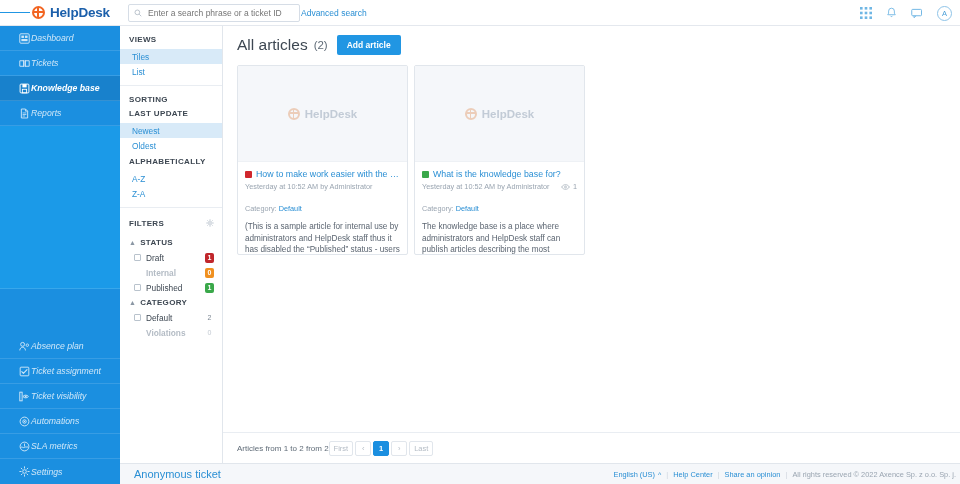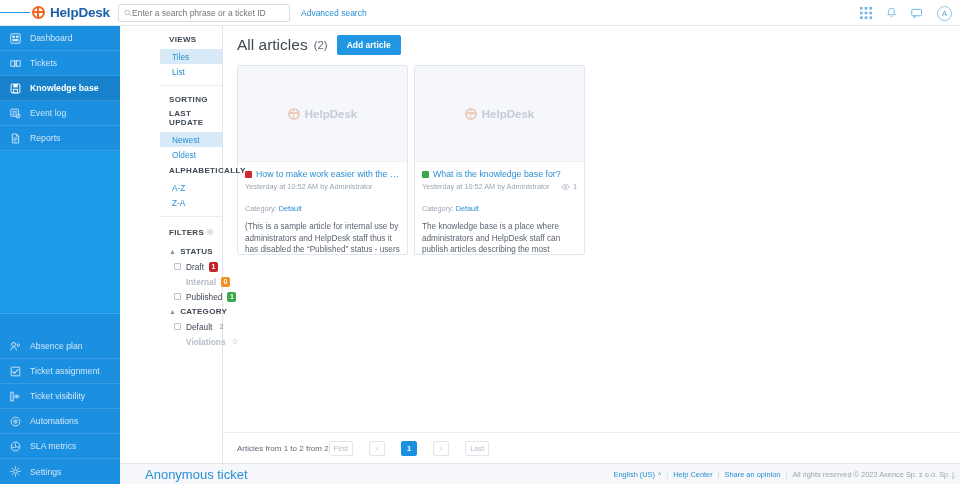--- a/index.html
+++ b/index.html
@@ -29,23 +29,23 @@
     border: 2px solid #f26522; position: relative; background: #fff;
   }
   .brand-mark::before, .brand-mark::after {
     content:""; position:absolute; background:#f26522;
   }
   .brand-mark::before { left: 3.2px; top: -1px; width: 1.6px; height: 11px; }
   .brand-mark::after { top: 3.2px; left: -1px; height: 1.6px; width: 11px; }
   .brand-name { font-size: 13.5px; font-weight: bold; color:#1b5faa; letter-spacing:-0.2px; }
 
   .searchbox {
-    position: absolute; left: 118px; top: 4px; width: 172px; height: 18px;
+    position: absolute; left: 128px; top: 4px; width: 172px; height: 18px;
     border: 1px solid #d6dde6; border-radius: 2px; background:#fff;
-    display:flex; align-items:center; padding: 0 5px; gap: 0;
+    display:flex; align-items:center; padding: 0 5px; gap: 6px;
   }
   .searchbox svg { flex: 0 0 auto; }
   .searchbox input {
     border:none; outline:none; font-size: 8.5px; color:#9aa5b1; width:100%;
     font-family:"Liberation Sans", sans-serif; background:transparent;
   }
   .adv-search {
     position:absolute; left: 301px; top: 8px;
     font-size: 8.5px; color:#2a8fd4; cursor:pointer; white-space:nowrap;
   }
@@ -56,36 +56,37 @@
     color:#4a9fd8; font-size:7.5px; display:flex; align-items:center; justify-content:center;
   }
 
   
   .leftnav {
     position:absolute; left:0; top:26px; width:120px; height:458px;
     background:#1b8fe0; z-index:20;
   }
   .nav-group-top { padding-top: 0px; }
   .nav-item {
-    height: 25px; display:flex; align-items:center; gap:8px; padding-left: 9px;
+    height: 25px; display:flex; align-items:center; padding-left: 18px;
     color:#cfe7f8; font-size: 8.7px; cursor:pointer;
     border-bottom: 1px solid rgba(255,255,255,0.13);
+    font-style: italic;
   }
   .nav-item .ni-label { white-space:nowrap; }
   .nav-item.active { background:#1881cc; color:#ffffff; font-weight:bold; }
   .nav-spacer { height: 163px; background:#1b9ae8; border-bottom:1px solid rgba(255,255,255,0.13); }
   .nav-bottom { position:absolute; bottom:0px; left:0; width:120px; }
   .nav-icon { width:13px; height:13px; flex:0 0 13px; display:flex; align-items:center; justify-content:center; }
 
   
   .panel {
     position:absolute; left:120px; top:26px; width:103px; height:437px;
     background:#ffffff; border-right:1px solid #e1e6ec; z-index:10;
   }
-  .panel-sec { padding: 9px 0 6px 0; border-bottom: 1px solid #e9edf2; margin-left: 40px; }
+  .panel-sec { padding: 9px 0 6px 0; border-bottom: 1px solid #e9edf2; }
   .panel-sec.nb { border-bottom: none; }
   .sec-title {
     font-size: 8px; font-weight:bold; color:#3d4752; letter-spacing:0.35px;
     padding: 0 0 5px 9px; text-transform:uppercase;
   }
   .sec-title.sub { padding-top: 4px; }
   .panel-row {
     font-size: 8.3px; color:#2a8fd4; padding: 2.5px 0 2.5px 12px; cursor:pointer;
   }
   .panel-row.selected { background:#d8eaf8; }
@@ -173,35 +174,35 @@
     font-size:8.2px; color:#5a6470; line-height:1.42; margin-top:8px;
     max-height: 48px; overflow:hidden;
   }
 
   .pagination-bar {
     position:absolute; left:0; bottom:0; width:737px; height:31px;
     border-top:1px solid #e9edf2; display:flex; align-items:center;
     justify-content:flex-start; padding: 0 14px;
   }
   .pg-info { font-size:8px; color:#5f6b77; }
-  .pg-ctrls { display:flex; gap:16px; }
+  .pg-ctrls { display:flex; gap:2px; }
   .pg-btn {
     min-width:16px; height:15px; border:1px solid #e1e6ec; border-radius:2px;
     background:#fff; color:#b4bcc5; font-size:7.5px;
     display:flex; align-items:center; justify-content:center; padding:0 4px; cursor:pointer;
   }
   .pg-btn.active { background:#1b8fe0; border-color:#1b8fe0; color:#fff; font-weight:bold; }
 
   
   .bottombar {
     position:absolute; left:120px; bottom:0; width:840px; height:21px;
     background:#f5f7fa; border-top:1px solid #e1e6ec;
     display:flex; align-items:center; z-index:25;
   }
-  .anon-ticket { font-size:13px; color:#2a8fd4; padding-left:25px; cursor:pointer; }
+  .anon-ticket { font-size:11px; color:#2a8fd4; padding-left:14px; cursor:pointer; }
   .footer-right {
     margin-left:auto; display:flex; align-items:center; gap:5px;
     font-size:7.4px; color:#9aa5b1; padding-right:4px; white-space:nowrap;
   }
   .footer-right .lnk { color:#2a8fd4; cursor:pointer; }
   .footer-sep { color:#cfd6de; }
   .lang { display:flex; align-items:center; gap:3px; color:#2a8fd4; cursor:pointer; }
   .lang .up { font-size:7px; }
 </style>
 </head>
@@ -290,30 +291,20 @@
         <span class="nav-icon">
           <svg width="11" height="11" viewBox="0 0 14 14">
               <rect x="1.4" y="1.4" width="11.2" height="11.2" rx="1.2" fill="none" stroke="#ffffff" stroke-width="1.2"></rect>
               <rect x="4.3" y="1.4" width="5.4" height="4.2" fill="#ffffff"></rect>
               <rect x="4.3" y="8" width="5.4" height="4.6" fill="none" stroke="#ffffff" stroke-width="1.1"></rect>
             </svg>
         </span>
         <span class="ni-label">Knowledge base</span>
       </div>
 
-      <div class="nav-item">
-        <span class="nav-icon">
-          <svg width="11" height="11" viewBox="0 0 14 14">
-              <rect x="1" y="1.5" width="10" height="9" rx="1" fill="none" stroke="#cfe7f8" stroke-width="1.2"></rect>
-              <path d="M3 4.2h6M3 6.3h6M3 8.4h3.5" stroke="#cfe7f8" stroke-width="1"></path>
-              <circle cx="10.2" cy="10.2" r="2.6" fill="none" stroke="#cfe7f8" stroke-width="1.2"></circle>
-            </svg>
-        </span>
-        <span class="ni-label">Event log</span>
-      </div>
 
       <div class="nav-item">
         <span class="nav-icon">
           <svg width="11" height="11" viewBox="0 0 14 14">
               <path d="M3 1.3h5.3L11 4v8.7H3z" fill="none" stroke="#cfe7f8" stroke-width="1.2" stroke-linejoin="round"></path>
               <path d="M8.2 1.4V4H11" fill="none" stroke="#cfe7f8" stroke-width="1.1"></path>
               <path d="M4.6 6.3h4.8M4.6 8.3h4.8M4.6 10.2h3" stroke="#cfe7f8" stroke-width="1"></path>
             </svg>
         </span>
         <span class="ni-label">Reports</span>

